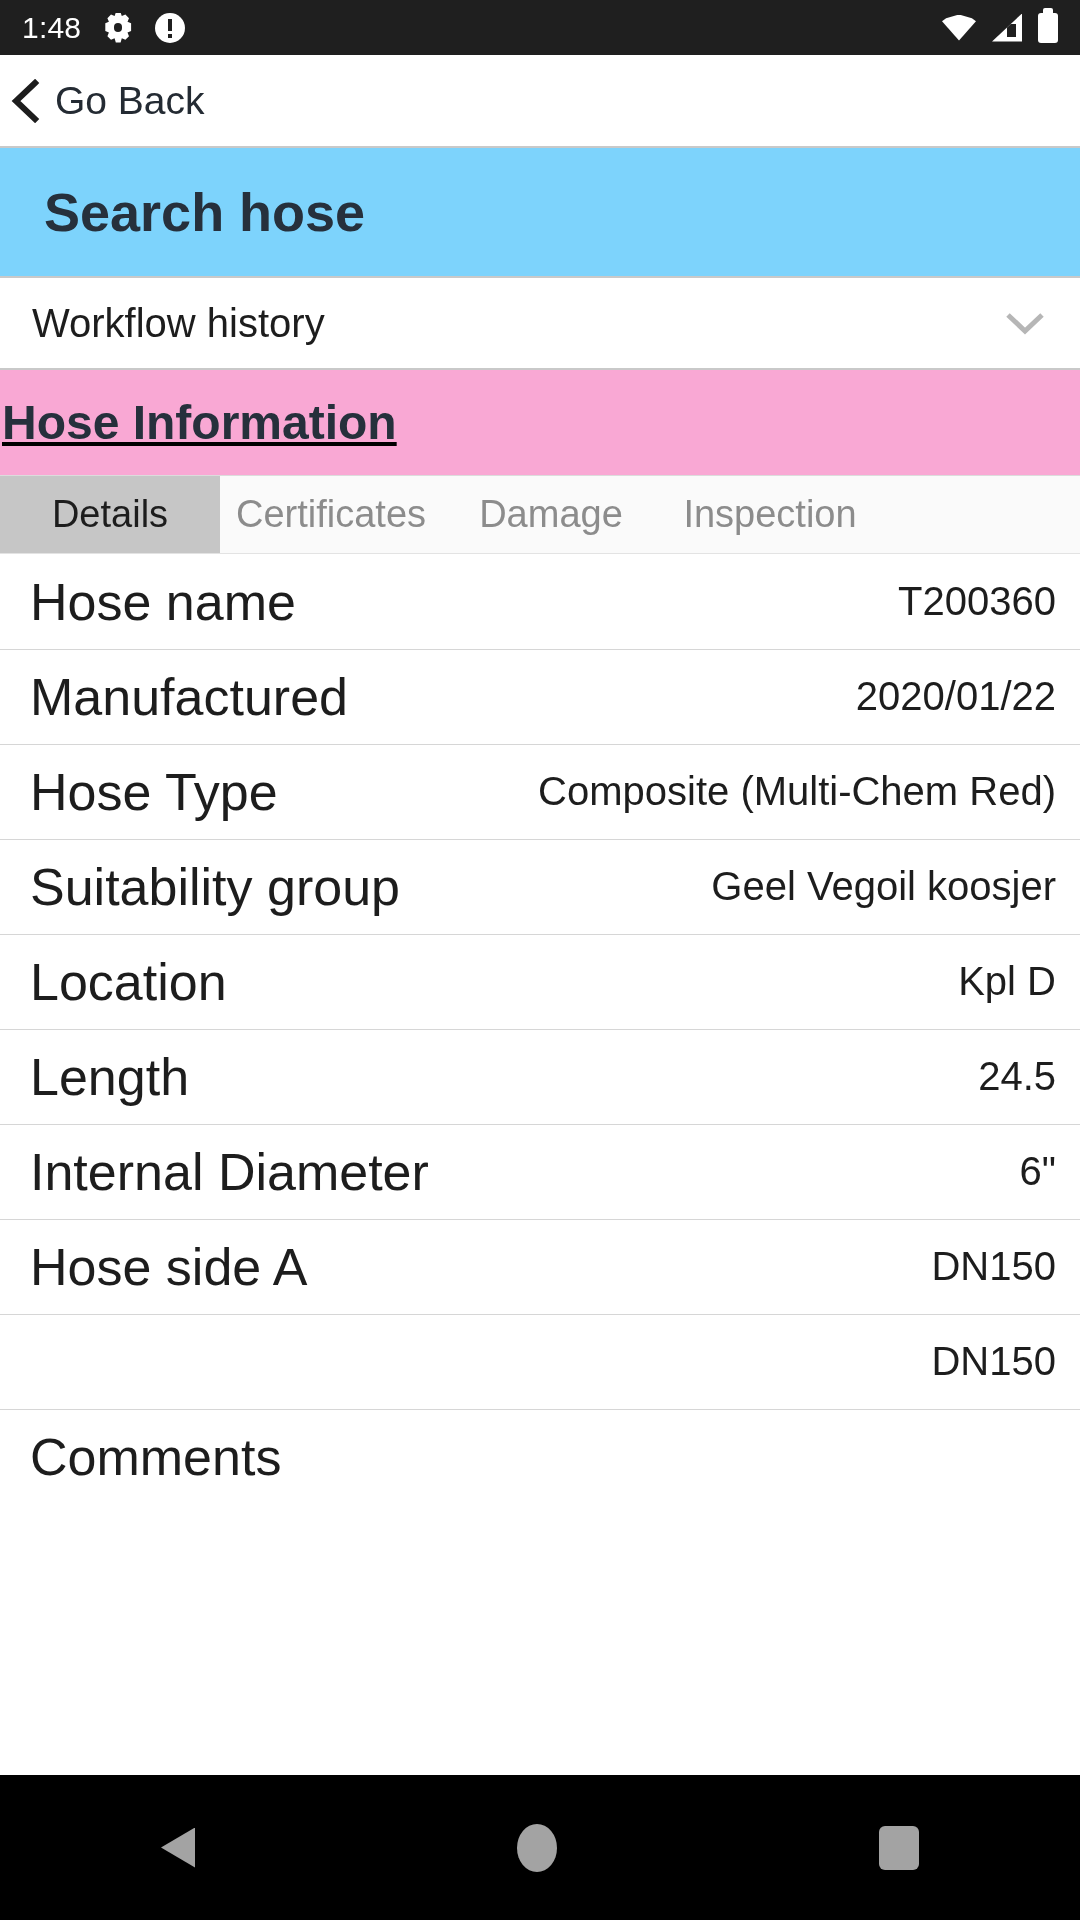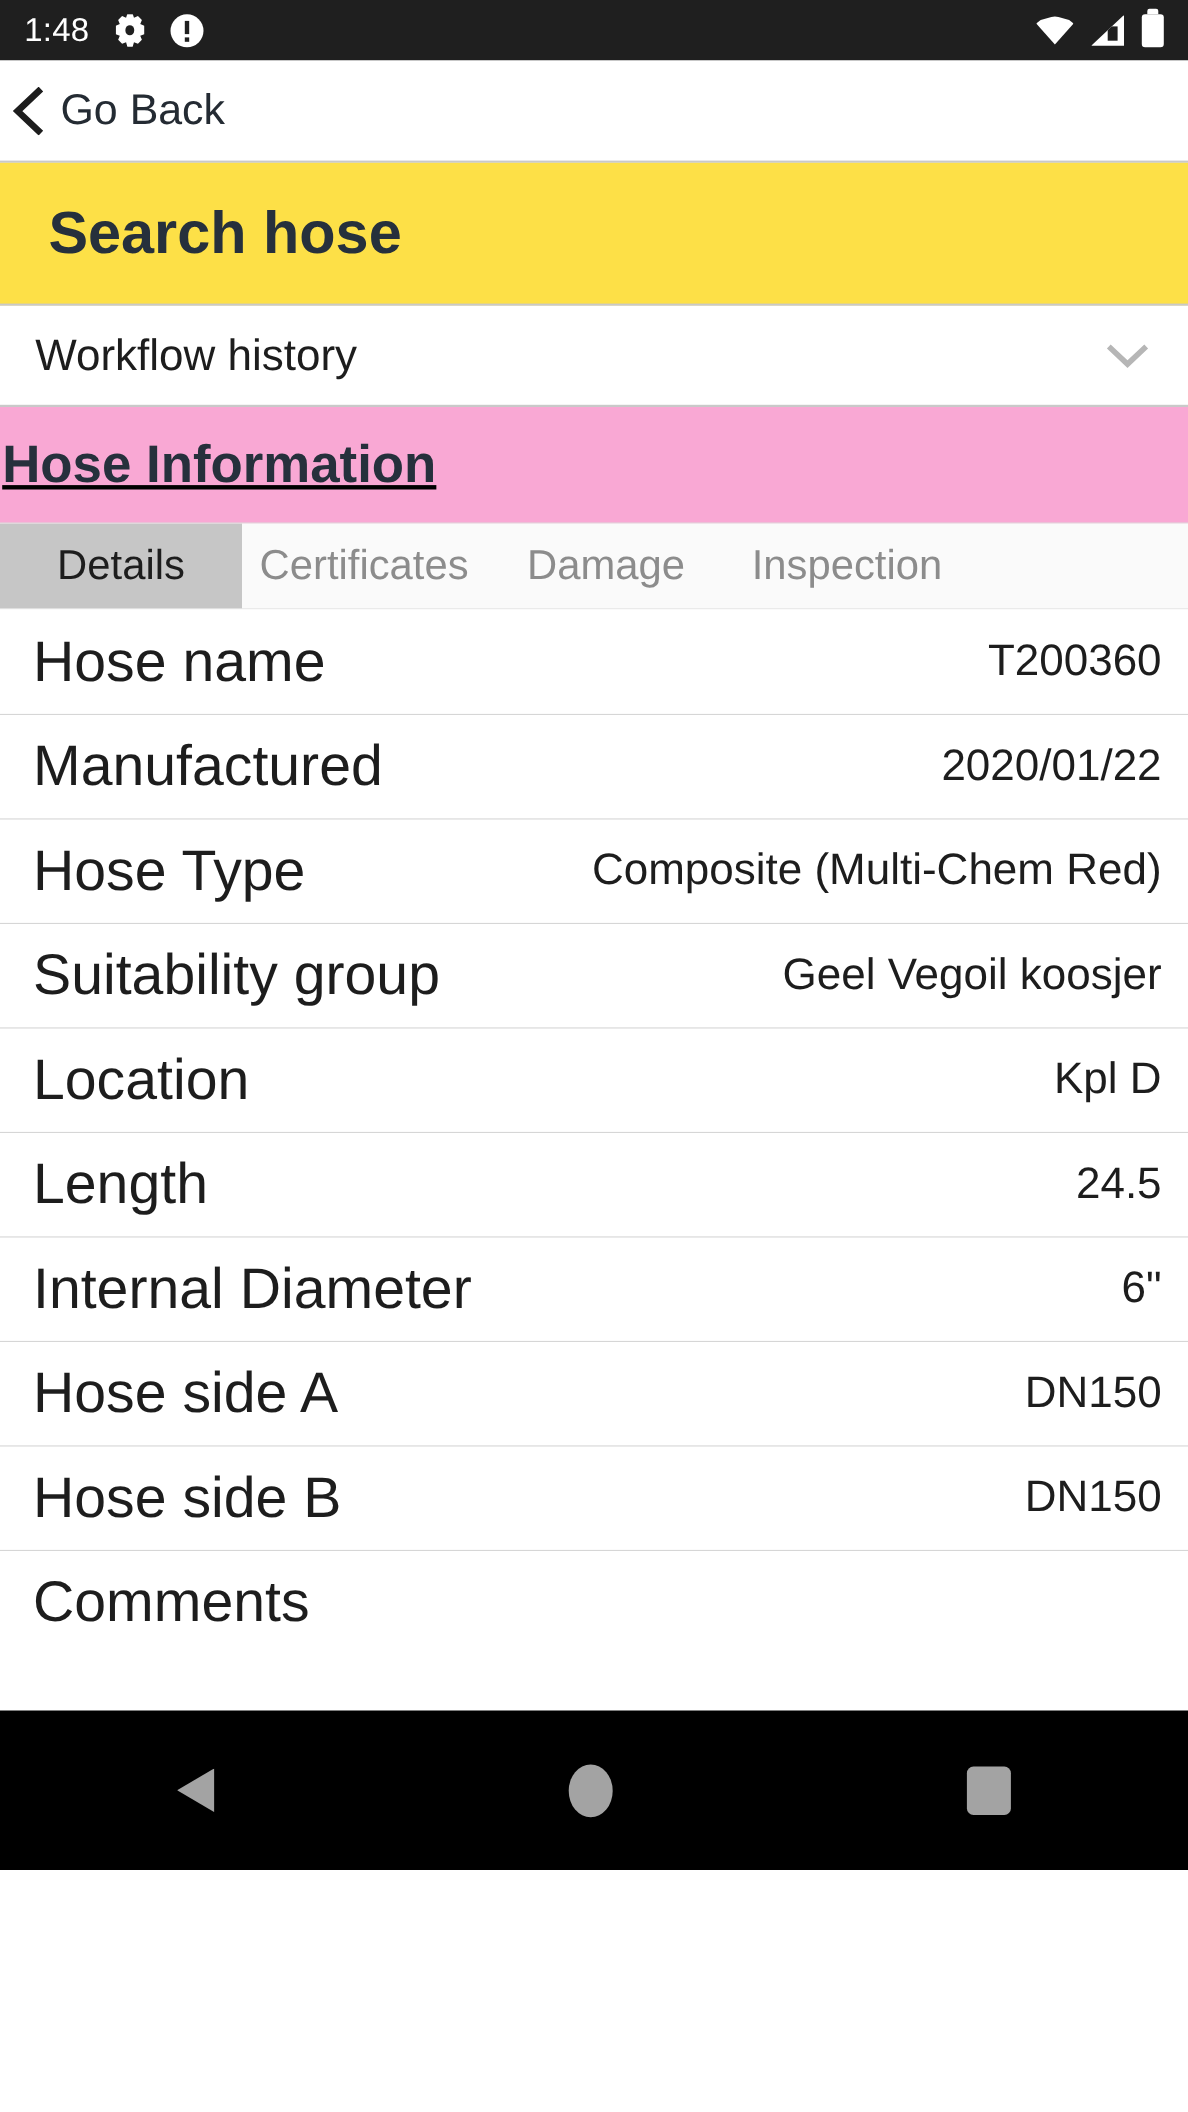--- a/index.html
+++ b/index.html
@@ -2,21 +2,21 @@
 <html><head>
 <meta charset="utf-8">
 <style>
   * { margin:0; padding:0; box-sizing:border-box; }
   html, body {
     width:1080px; height:1920px;
     background:#ffffff;
     font-family:"Liberation Sans", sans-serif;
     overflow:hidden;
   }
-  .screen { position:relative; width:1080px; height:1700px; background:#ffffff; overflow:hidden; }
+  .screen { position:relative; width:1080px; height:1920px; background:#ffffff; overflow:hidden; }
 
   
   .statusbar {
     height:55px; background:#1f1f1f; color:#ffffff;
     display:flex; align-items:center; padding:0 22px;
   }
   .sb-left { display:flex; align-items:center; gap:22px; }
   .sb-time { font-size:30px; letter-spacing:.2px; line-height:1; }
   .sb-right { margin-left:auto; display:flex; align-items:center; gap:16px; }
   .gear { width:30px; height:30px; position:relative; }
@@ -38,21 +38,21 @@
   
   .goback {
     height:93px; background:#ffffff; display:flex; align-items:center;
     padding-left:9px; border-bottom:2px solid #c9c9c9;
   }
   .chev-left { width:32px; height:44px; margin-right:14px; flex:none; }
   .goback-label { font-size:39px; color:#242b33; }
 
   
   .pagetitle {
-    height:130px; background:#fde047; border-bottom:2px solid #c9c9c9;
+    height:130px; background:#7dd3fc; border-bottom:2px solid #c9c9c9;
     display:flex; align-items:center; padding-left:44px;
   }
   .pagetitle span { font-size:54px; font-weight:bold; color:#26303c; }
 
   
   .accordion {
     height:92px; background:#ffffff; border-bottom:2px solid #c9c9c9;
     display:flex; align-items:center; padding:0 34px 0 32px;
   }
   .accordion-label { font-size:40px; color:#1d1d1d; }
@@ -177,21 +177,20 @@
     </div>
     <div class="row">
       <span class="row-label">Internal Diameter</span>
       <span class="row-value">6"</span>
     </div>
     <div class="row">
       <span class="row-label">Hose side A</span>
       <span class="row-value">DN150</span>
     </div>
     <div class="row">
-      <span class="row-label">Hose side B</span>
       <span class="row-value">DN150</span>
     </div>
     <div class="row">
       <span class="row-label">Comments</span>
       <span class="row-value"></span>
     </div>
   </div>
 
   <div class="navbar">
     <div class="nav-back"></div>

